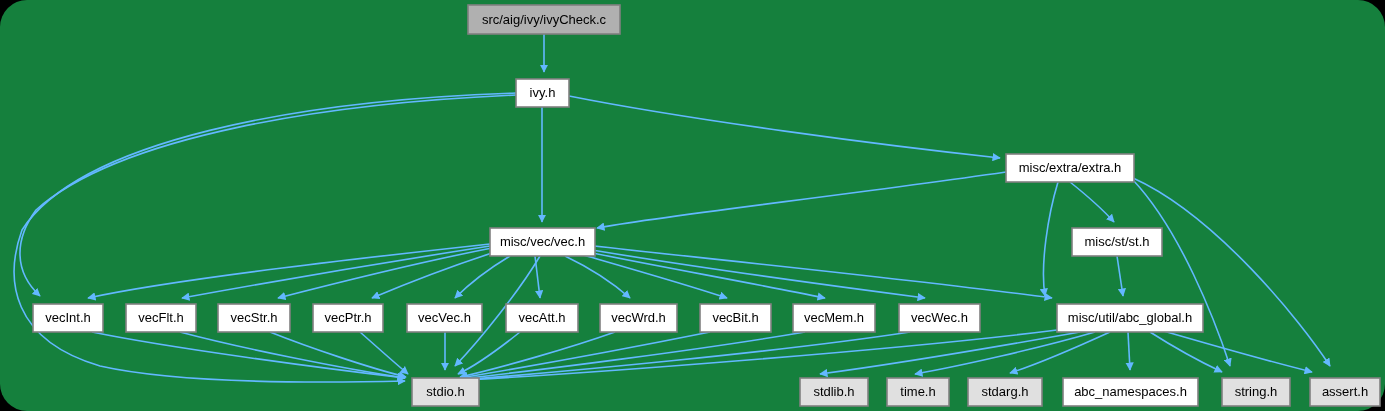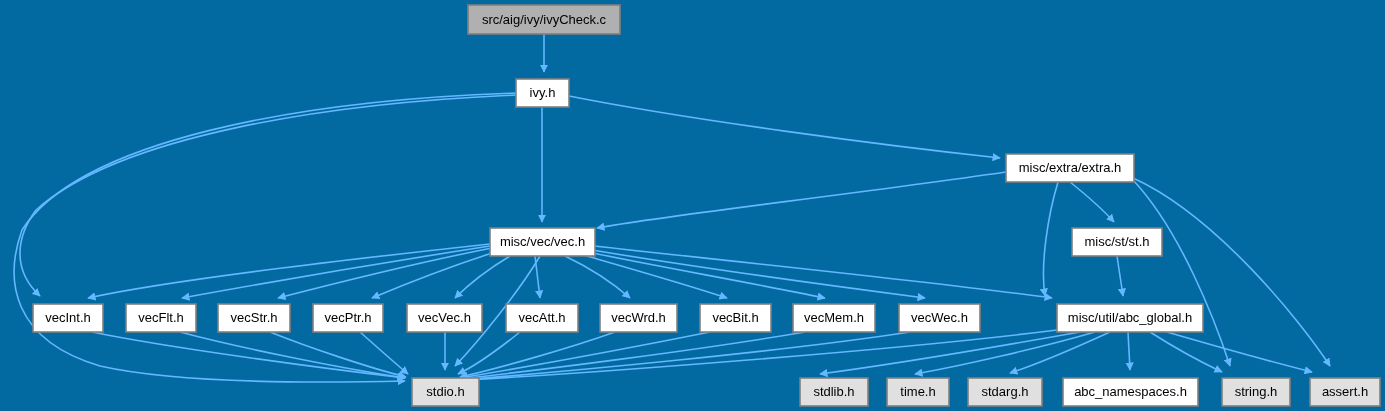--- a/index.html
+++ b/index.html
@@ -1,18 +1,18 @@
 <!DOCTYPE html>
 <html><head>
 <meta charset="utf-8">
 <style>
   html,body{margin:0;padding:0;background:#000;}
   body{width:1385px;height:411px;overflow:hidden;
        font-family:"Liberation Sans","DejaVu Sans",sans-serif;}
-  #graph{position:relative;width:1385px;height:411px;background:#0369a1;}
+  #graph{position:relative;width:1385px;height:411px;background:#15803d;border-radius:27px;}
   svg{position:absolute;top:0;left:0;width:1385px;height:411px;}
   .nodelabel{font-family:"Liberation Sans","DejaVu Sans",sans-serif;
              font-size:13px;fill:#000;text-anchor:middle;
              dominant-baseline:middle;user-select:none;}
 </style>
 </head>
 <body>
 
 <div id="graph">
   <svg id="graph-svg" viewBox="0 0 1385 411">

